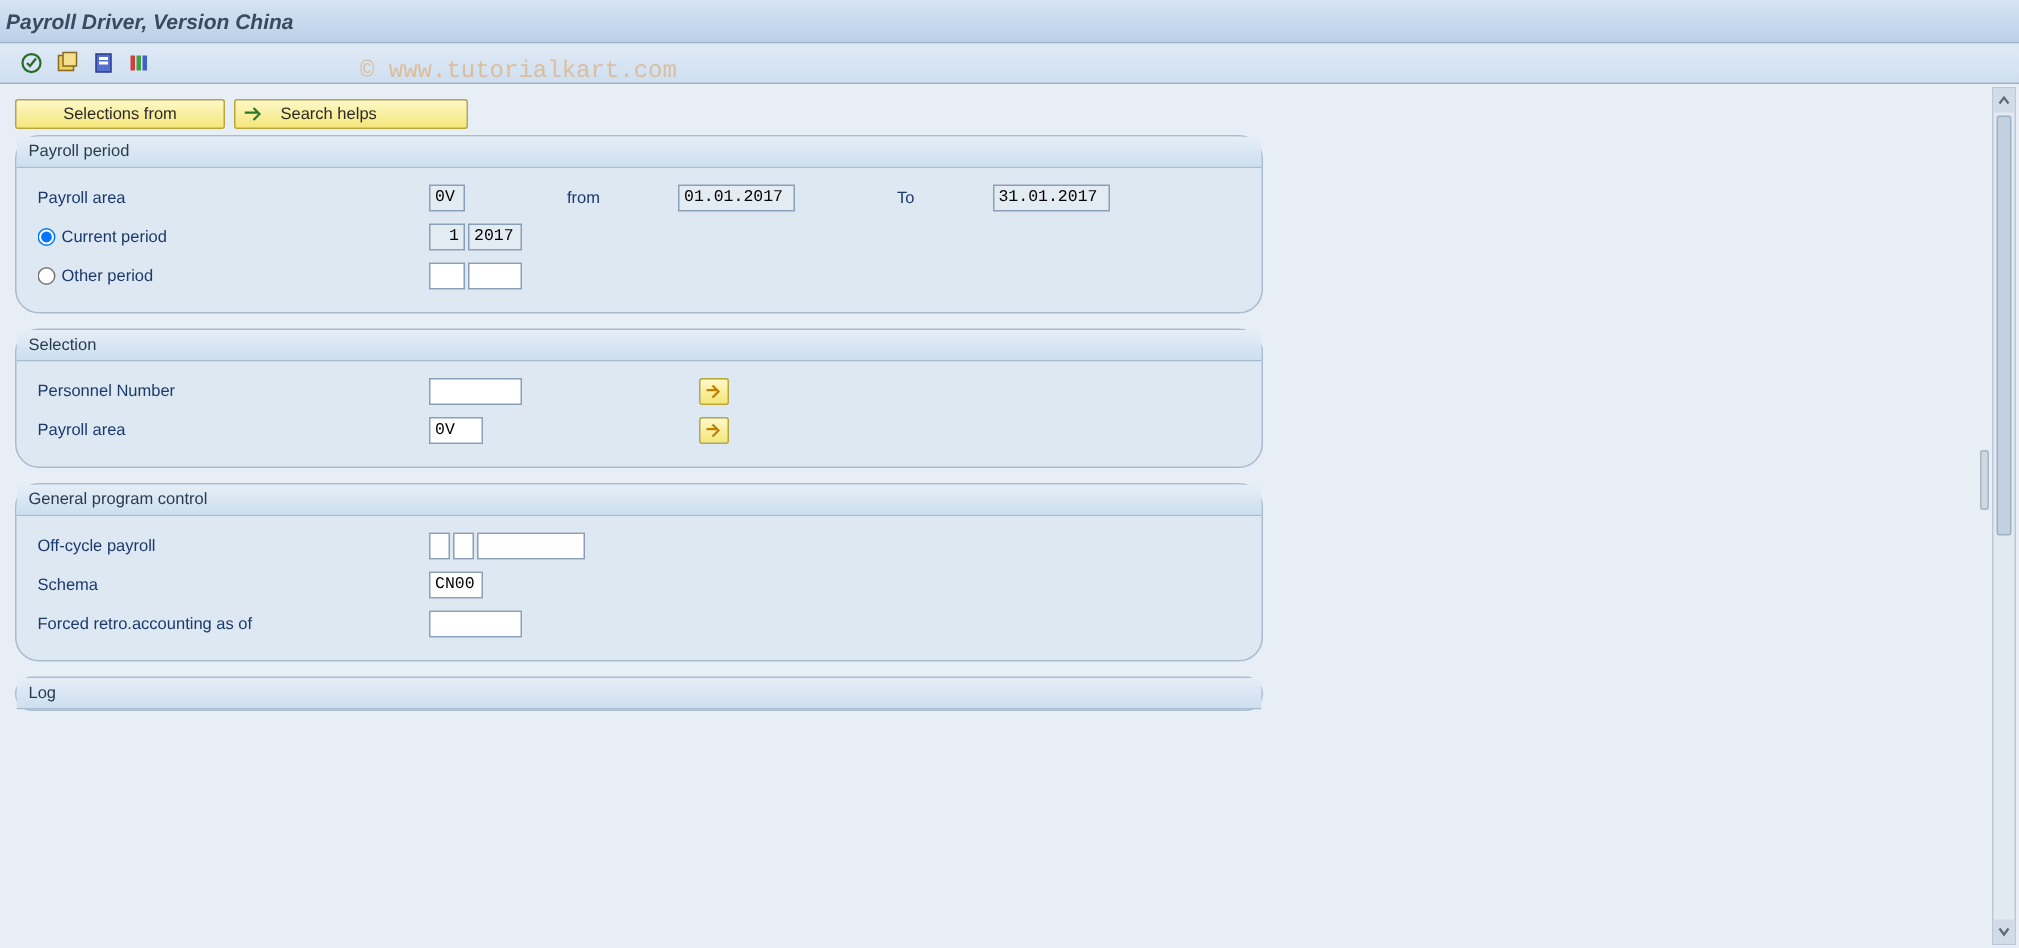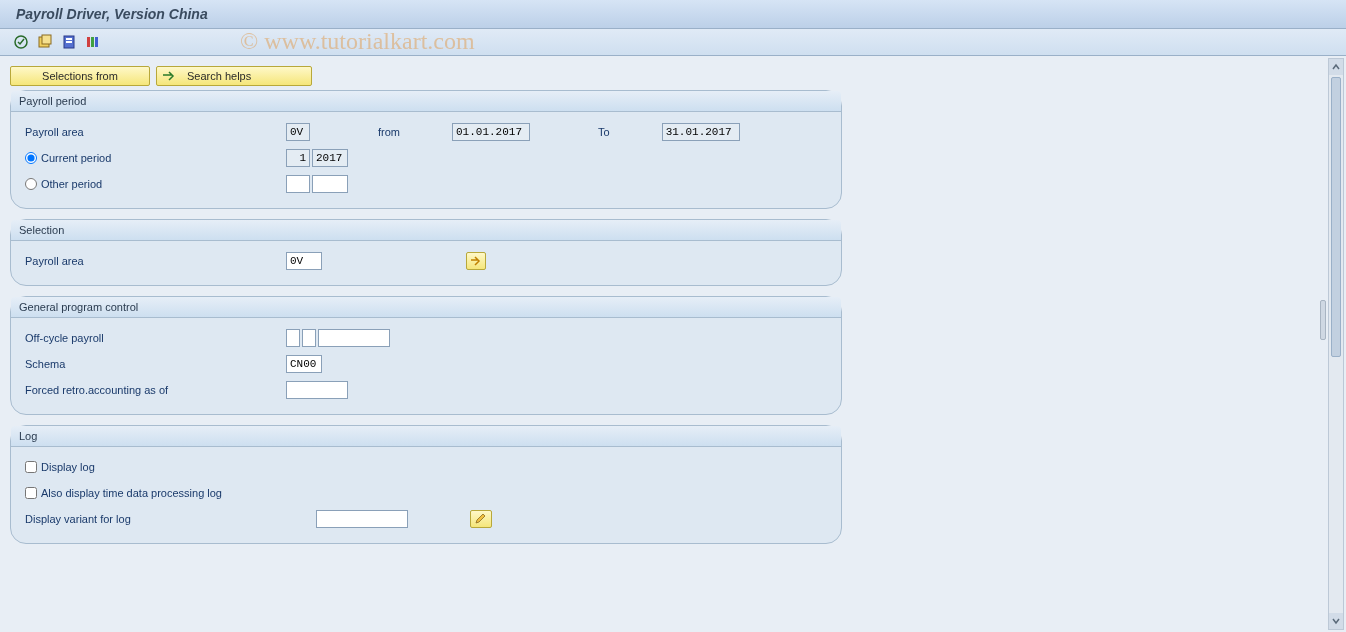--- a/index.html
+++ b/index.html
@@ -9,21 +9,21 @@
       background: #e8eef5;
       color: #2a2a2a;
       width: 1346px;
       height: 632px;
       overflow: hidden;
       position: relative;
     }
     .title-bar {
       background: linear-gradient(to bottom, #d6e4f5, #bcd0e8);
       border-bottom: 1px solid #9ab0c8;
-      padding: 6px 16px;
+      padding: 6px 4px;
       font-size: 14px;
       font-weight: bold;
       font-style: italic;
       color: #3a4b5f;
     }
     .toolbar {
       background: linear-gradient(to bottom, #e0eaf6, #cfdff0);
       border-bottom: 1px solid #9ab0c8;
       padding: 4px 12px;
       display: flex;
@@ -34,24 +34,24 @@
       width: 18px;
       height: 18px;
       cursor: pointer;
       display: inline-flex;
       align-items: center;
       justify-content: center;
     }
     .watermark {
       position: absolute;
       left: 240px;
-      top: 28px;
-      font-size: 24px;
+      top: 38px;
+      font-size: 16px;
       color: rgba(224, 160, 90, 0.55);
-      font-family: Liberation Serif, serif;
+      font-family: Liberation Mono, monospace;
       pointer-events: none;
       z-index: 100;
     }
     .content-wrap {
       padding: 10px;
       height: calc(100% - 58px);
       overflow-y: auto;
       position: relative;
     }
     .btn-row {
@@ -264,20 +264,29 @@
           <input class="text-input sm2" style="">
         </div>
       </div>
     </div>
   </div>
 
   <div class="group-box">
     <div class="group-header">Selection</div>
     <div class="group-body">
       <div class="form-row">
+        <div class="form-label">Personnel Number</div>
+        <input class="text-input med" value="" style="">
+        <div class="multi-arrow">
+          <svg width="12" height="10" viewBox="0 0 12 10">
+              <path d="M1 4 H8 M5 1 L9 5 L5 9" stroke="#c08000" stroke-width="1.5" fill="none"></path>
+            </svg>
+        </div>
+      </div>
+      <div class="form-row">
         <div class="form-label">Payroll area</div>
         <input class="text-input sm2" value="0V" style="">
         <div class="multi-arrow" style="margin-left:104px">
           <svg width="12" height="10" viewBox="0 0 12 10">
               <path d="M1 4 H8 M5 1 L9 5 L5 9" stroke="#c08000" stroke-width="1.5" fill="none"></path>
             </svg>
         </div>
       </div>
     </div>
   </div>
@@ -299,43 +308,20 @@
       </div>
       <div class="form-row">
         <div class="form-label">Forced retro.accounting as of</div>
         <input class="text-input med" value="" style="">
       </div>
     </div>
   </div>
 
   <div class="group-box">
     <div class="group-header">Log</div>
-    <div class="group-body">
-      <div class="form-row">
-        <div class="form-label">
-          <input type="checkbox" class="checkbox" style="">
-          <span>Display log</span>
-        </div>
-      </div>
-      <div class="form-row">
-        <div class="form-label" style="width:auto">
-          <input type="checkbox" class="checkbox" style="">
-          <span>Also display time data processing log</span>
-        </div>
-      </div>
-      <div class="form-row">
-        <div class="form-label" style="width:255px">Display variant for log</div>
-        <input class="text-input" style="width: 92px;" value="">
-        <div class="edit-btn" style="margin-left:22px">
-          <svg width="14" height="12" viewBox="0 0 14 12">
-              <path d="M2 10 L3 7 L9 1 L11 3 L5 9 Z" fill="#f0c040" stroke="#8a6a20" stroke-width="0.8"></path>
-            </svg>
-        </div>
-      </div>
-    </div>
   </div>
 
 </div>
 
 <div class="scrollbar-vertical">
   <div class="scroll-arrow">
     <svg width="8" height="8" viewBox="0 0 8 8">
         <path d="M1 6 L4 2 L7 6" stroke="#5a6a7a" fill="none" stroke-width="1.5"></path>
       </svg>
   </div>

